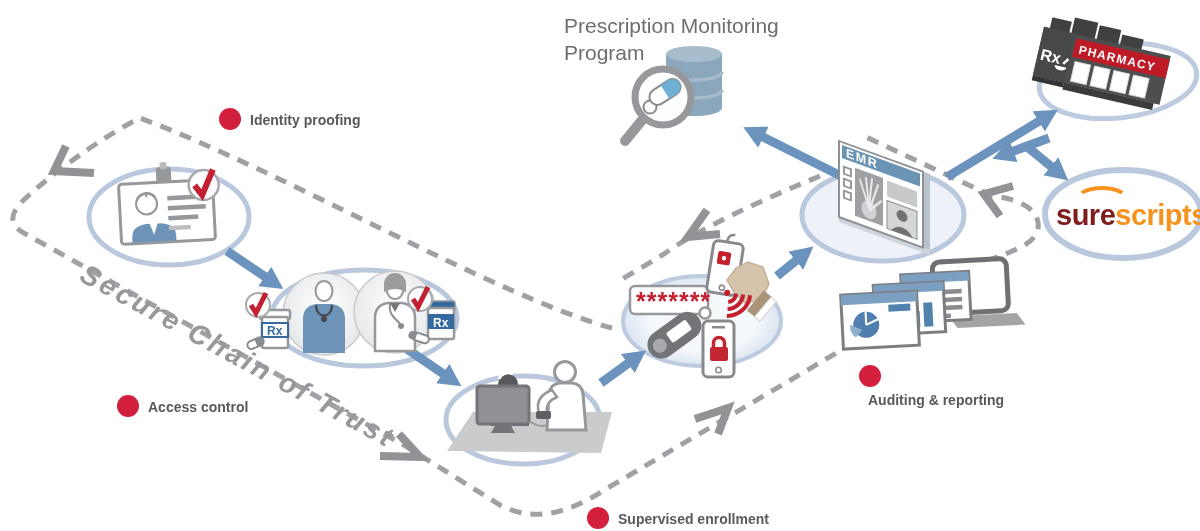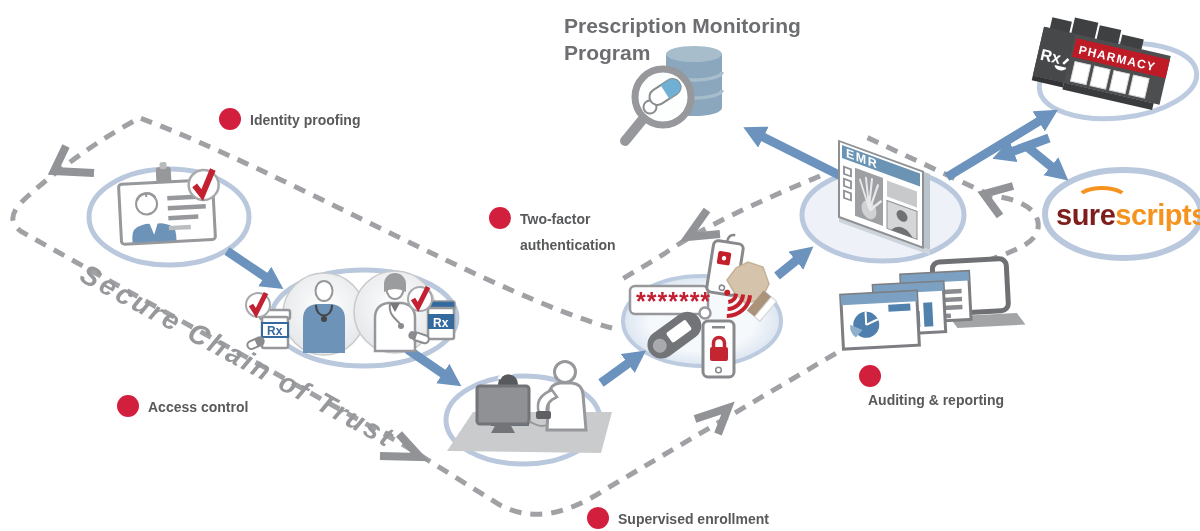--- a/index.html
+++ b/index.html
@@ -3,21 +3,21 @@
 <meta charset="utf-8">
 <style>
   html,body{margin:0;padding:0;background:#fff;}
   .stage{position:relative;width:1200px;height:531px;background:#ffffff;overflow:hidden;
          font-family:"Liberation Sans",sans-serif;}
   .scene{position:absolute;left:0;top:0;}
   .callout{position:absolute;display:flex;align-items:flex-start;}
   .dot{width:22px;height:22px;border-radius:50%;background:#d31f3e;flex:0 0 auto;margin-top:1px;}
   .callout .txt{margin-left:9px;font-size:14px;line-height:26px;font-weight:700;color:#58595b;}
   .pmp-label{position:absolute;left:564px;top:12px;font-size:21px;line-height:27px;
-             font-weight:700;color:#6d6e71;}
+             font-weight:400;color:#6d6e71;}
   .watermark{position:absolute;left:90px;top:258px;transform:rotate(28.5deg);
              transform-origin:0 0;font-style:italic;font-weight:700;font-size:28px;
              letter-spacing:3px;color:#97989b;white-space:nowrap;}
   .sslogo{position:absolute;left:1056px;top:199px;font-weight:700;font-size:29px;
           letter-spacing:-0.5px;white-space:nowrap;}
   .ss-sure{color:#7f1d1d;}
   .ss-scripts{color:#f6921e;}
   .ss-arc{position:absolute;left:1075px;top:186px;width:46px;height:20px;
           border:4.5px solid transparent;border-top-color:#f6921e;border-radius:50%;}
 </style>
@@ -316,27 +316,20 @@
 <div class="pmp-label">
   <div>Prescription Monitoring</div>
   <div>Program</div>
 </div>
 
 <div class="callout" style="left:219px;top:107px;">
   <span class="dot"></span>
   <span class="txt">Identity proofing</span>
 </div>
 
-<div class="callout" style="left:489px;top:206px;">
-  <span class="dot"></span>
-  <span class="txt">
-    <div>Two-factor</div>
-    <div>authentication</div>
-  </span>
-</div>
 
 <div class="callout" style="left:587px;top:506px;">
   <span class="dot"></span>
   <span class="txt">Supervised enrollment</span>
 </div>
 
 <div class="callout" style="left:117px;top:394px;">
   <span class="dot"></span>
   <span class="txt">Access control</span>
 </div>

